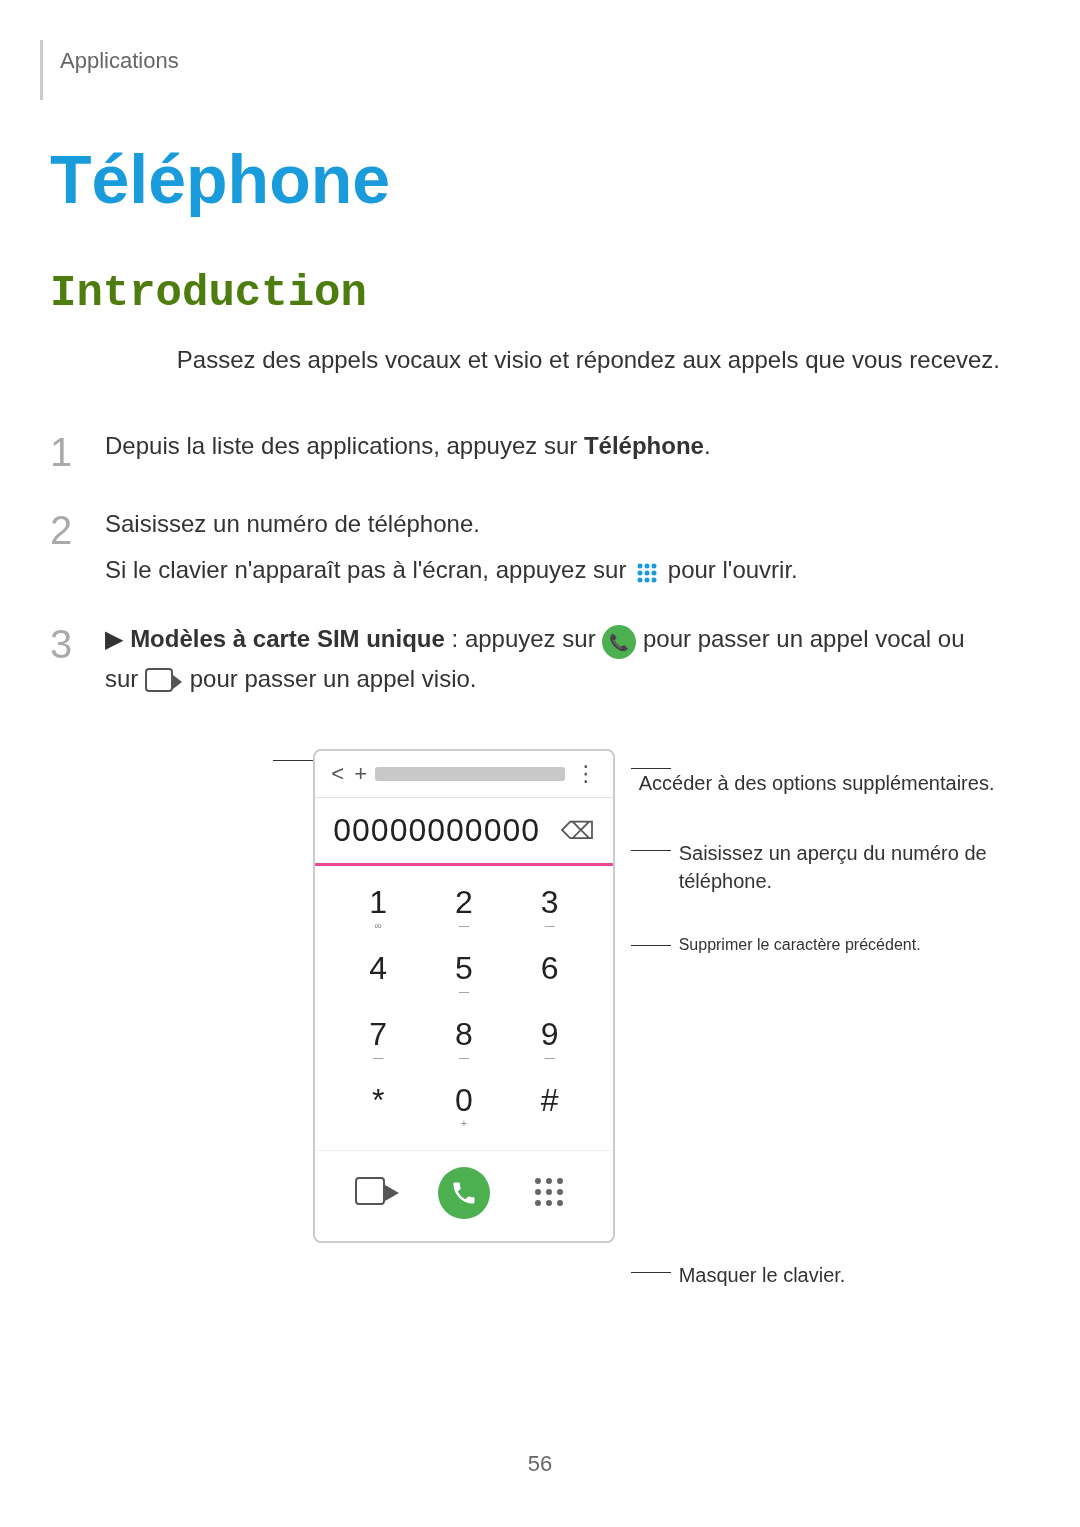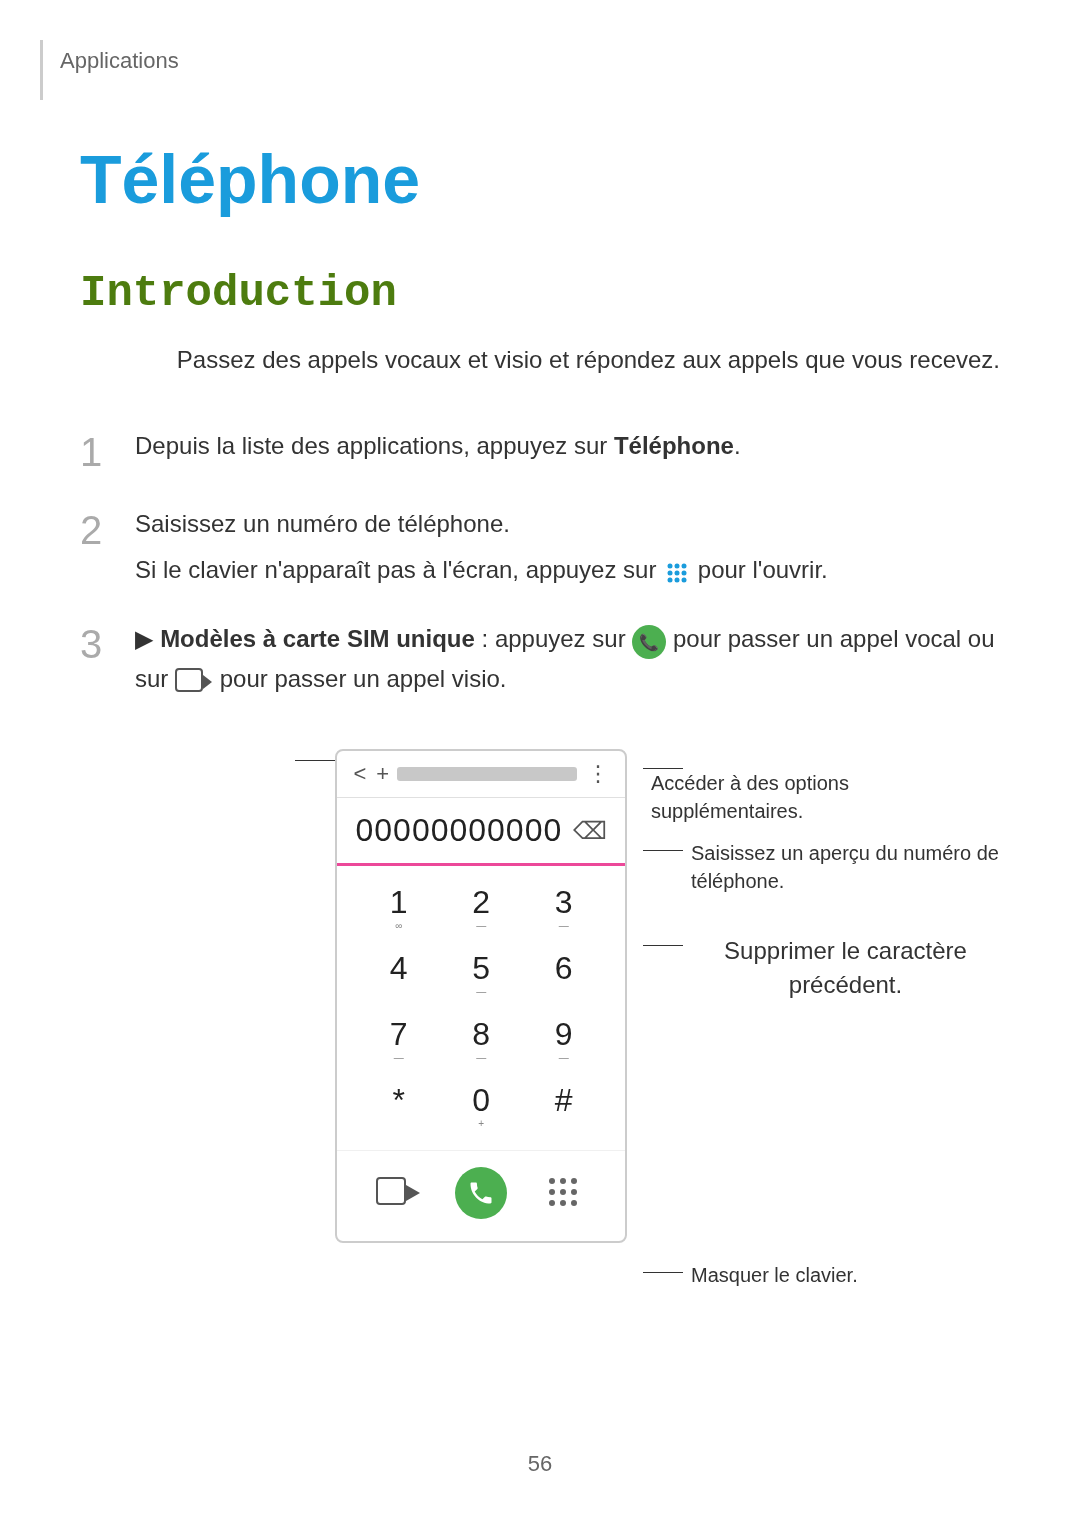--- a/index.html
+++ b/index.html
@@ -7,21 +7,21 @@
     body {
       width: 1080px;
       min-height: 1527px;
       background: #ffffff;
       font-family: 'Arial', sans-serif;
       color: #333333;
       position: relative;
     }
 
     .page-container {
-      padding: 60px 80px 80px 80px;
+      padding: 60px 80px 80px 50px;
       max-width: 1080px;
     }
 
     
     .left-bar {
       position: absolute;
       left: 40px;
       top: 40px;
       width: 3px;
       height: 60px;
@@ -469,21 +469,21 @@
         <div style="font-size:20px; color:#333; line-height:1.4; margin-left:8px;">Accéder à des options supplémentaires.</div>
       </div>
 
       <div style="position:absolute; top:90px; left:0; display:flex; align-items:flex-start;">
         <div style="width:40px; height:1px; background:#333; margin-top:11px; flex-shrink:0;"></div>
         <div style="font-size:20px; color:#333; line-height:1.4; margin-left:8px;">Saisissez un aperçu du numéro de téléphone.</div>
       </div>
 
       <div style="position:absolute; top:185px; left:0; display:flex; align-items:flex-start;">
         <div style="width:40px; height:1px; background:#333; margin-top:11px; flex-shrink:0;"></div>
-        <div style="font-size:24px; color:#333; line-height:1.4; margin-left:8px;text-align:center;">Supprimer le caractère précédent.</div>
+        <div style="font-size:16px; color:#333; line-height:1.4; margin-left:8px;text-align:center;">Supprimer le caractère précédent.</div>
       </div>
 
       <div style="position:absolute; top:512px; left:0; display:flex; align-items:flex-start;">
         <div style="width:40px; height:1px; background:#333; margin-top:11px; flex-shrink:0;"></div>
         <div style="font-size:20px; color:#333; line-height:1.4; margin-left:8px;">Masquer le clavier.</div>
       </div>
     </div>
   </div>
 </div>
 

